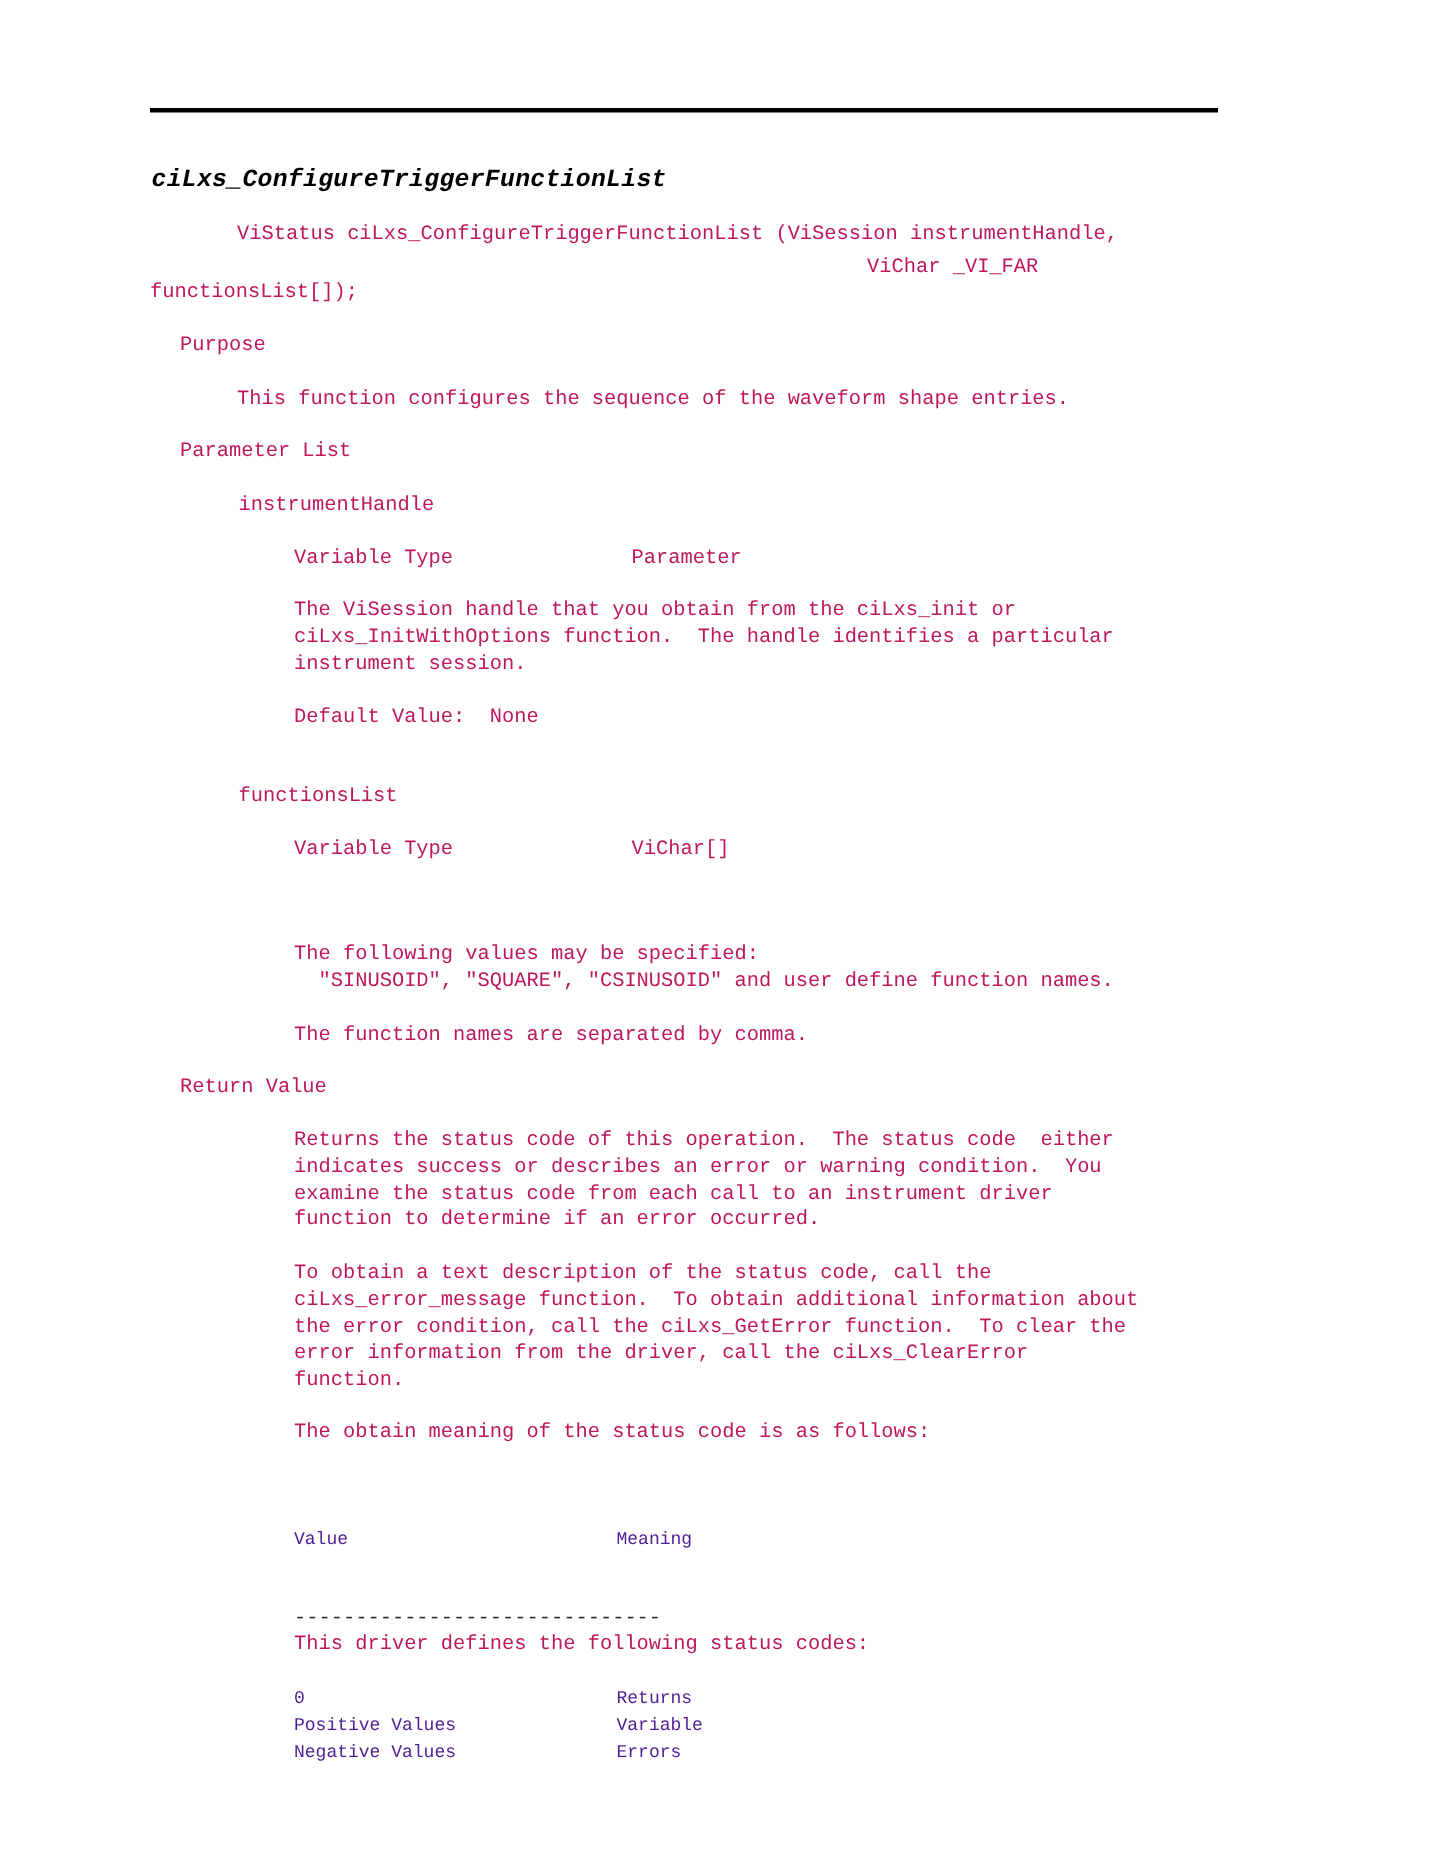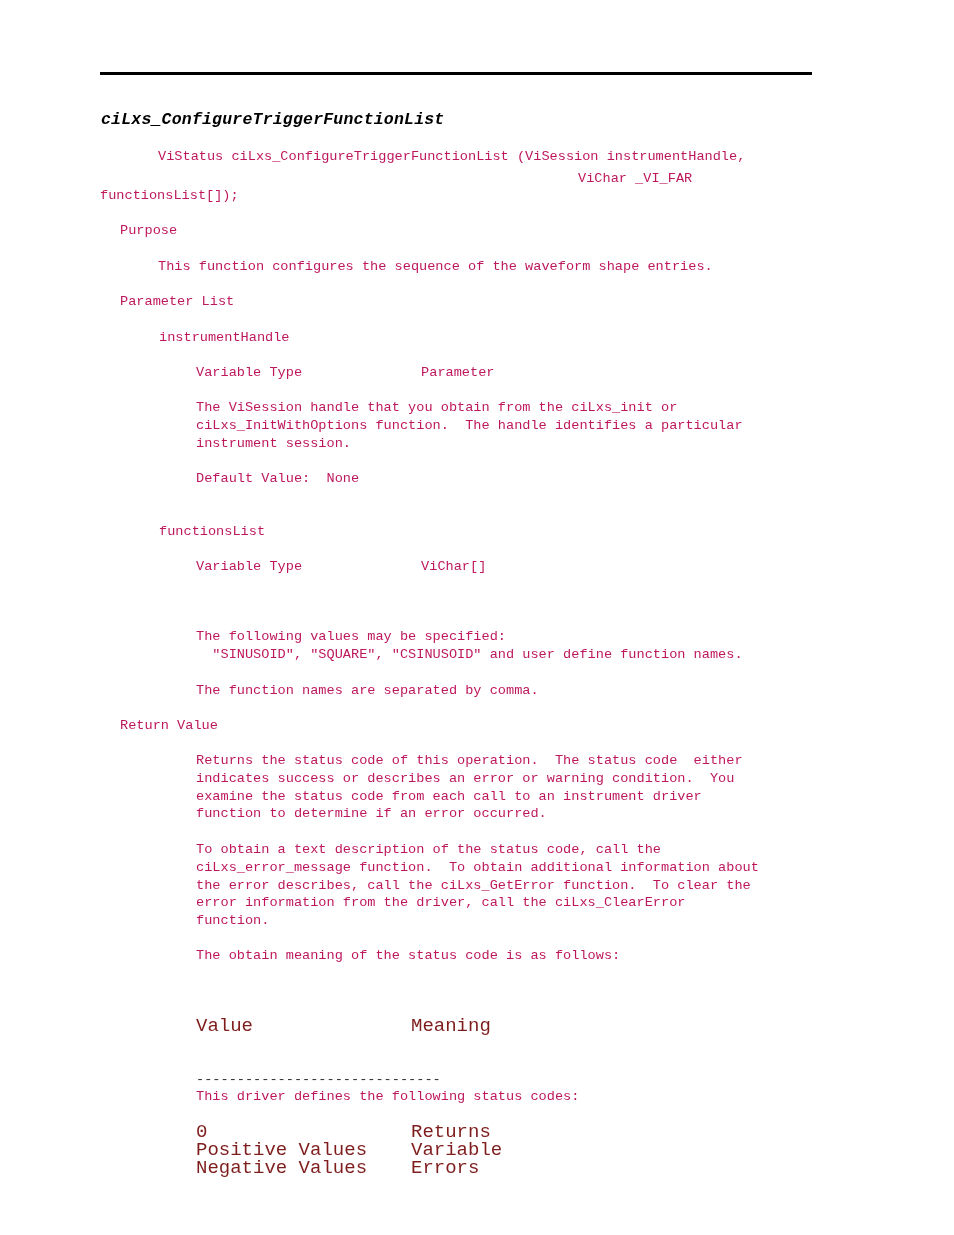--- a/index.html
+++ b/index.html
@@ -62,24 +62,24 @@
     font-family: "Liberation Mono", "DejaVu Sans Mono", monospace;
     font-size: 13.6px;
     line-height: 17.8px;
     white-space: pre;
     color: #2a2a2a;
   }
   .tbl { border-collapse: collapse; }
   .tbl td {
     padding: 0;
     font-family: "Liberation Mono", "DejaVu Sans Mono", monospace;
-    font-size: 19px;
+    font-size: 12px;
     line-height: 17.8px;
     white-space: pre;
-    color: #7f1d1d;
+    color: #4c1d95;
     vertical-align: top;
   }
   .tbl td.c1 { width: 215px; }
   .tbl-sep {
     white-space: pre;
     line-height: 17.8px;
     color: #2a2a2a;
   }
 </style>
 </head>
@@ -122,21 +122,21 @@
 
   <div class="block i-ph" style="top:717px;">Return Value</div>
 
   <div class="block i-p3" style="top:752px;">Returns the status code of this operation.  The status code  either
 indicates success or describes an error or warning condition.  You
 examine the status code from each call to an instrument driver
 function to determine if an error occurred.</div>
 
   <div class="block i-p3" style="top:841px;">To obtain a text description of the status code, call the
 ciLxs_error_message function.  To obtain additional information about
-the error describes, call the ciLxs_GetError function.  To clear the
+the error condition, call the ciLxs_GetError function.  To clear the
 error information from the driver, call the ciLxs_ClearError
 function.</div>
 
   <div class="block i-p3" style="top:947px;">The obtain meaning of the status code is as follows:</div>
 
   <div class="table-block" style="top:982px;">
     <table class="tbl">
       <thead>
         <tr>
           <td class="c1">Value</td>

